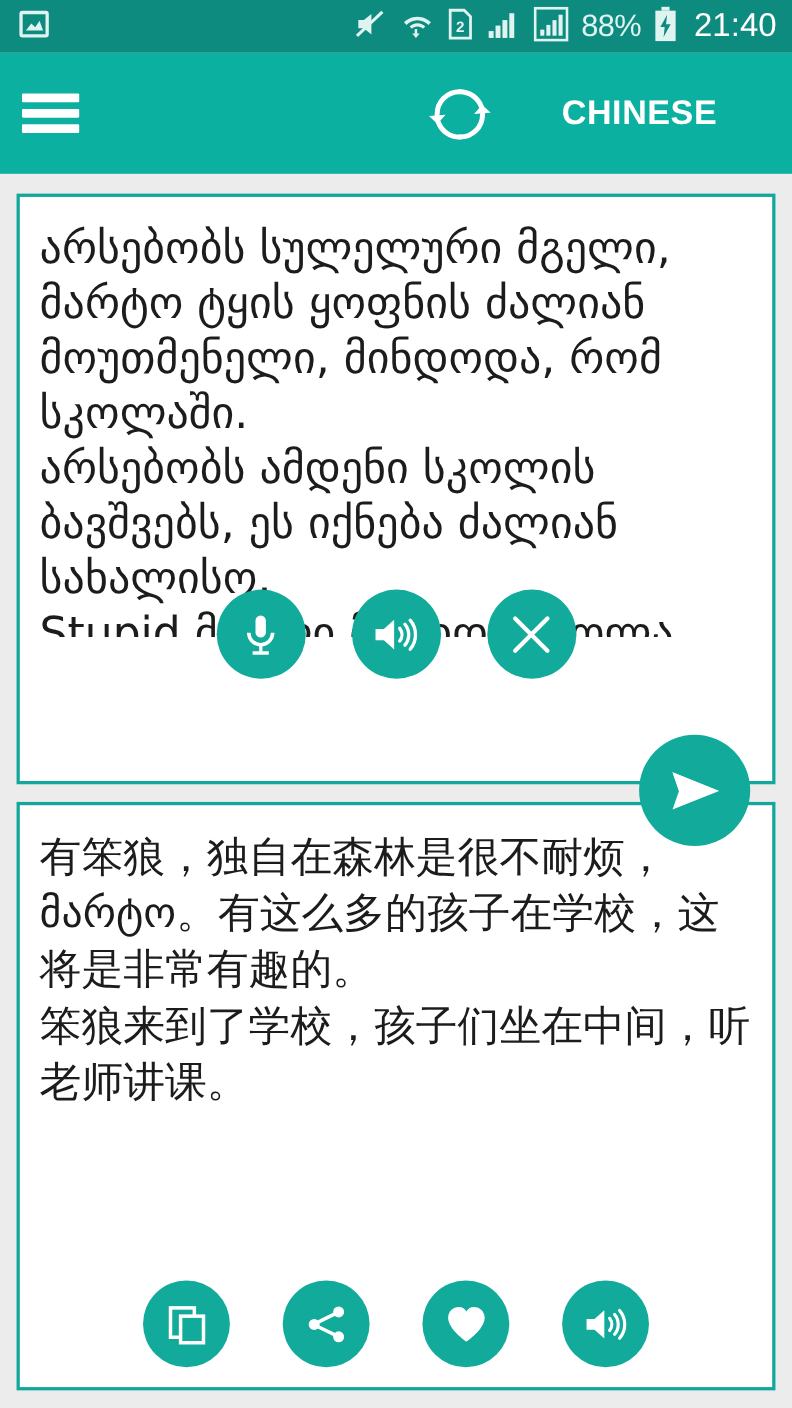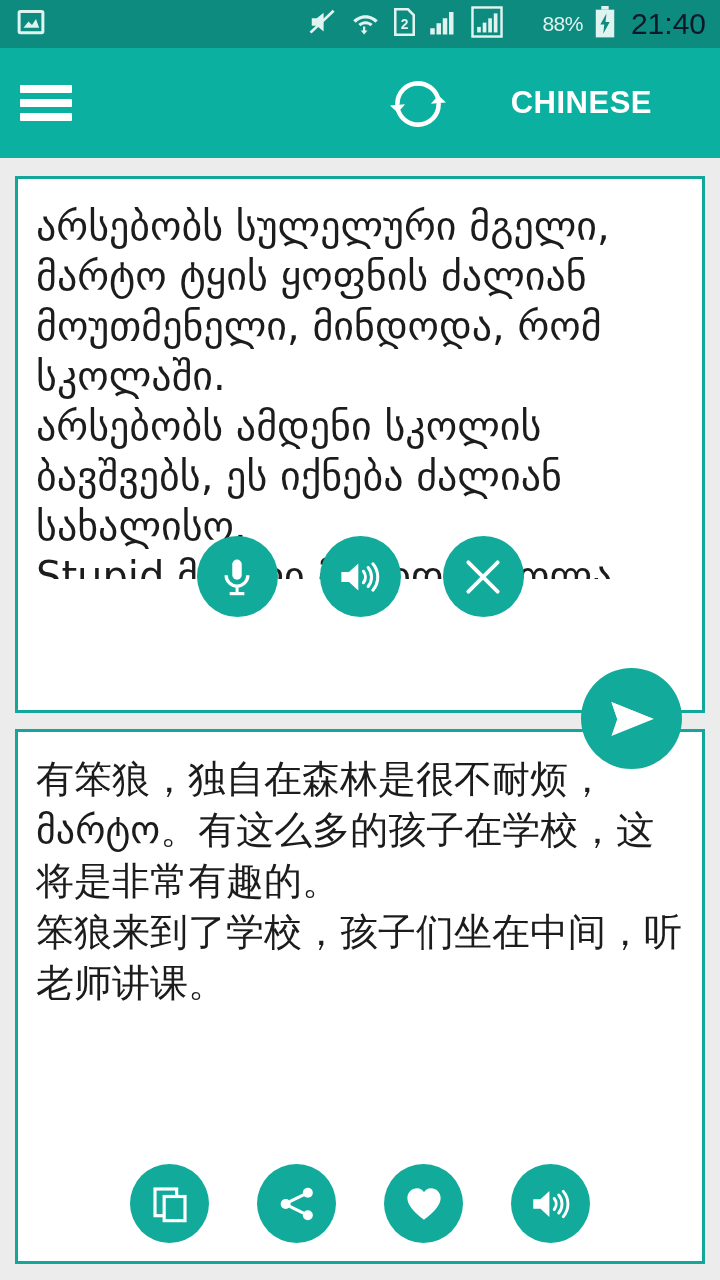--- a/index.html
+++ b/index.html
@@ -27,29 +27,28 @@
   }
   .status-left { display: flex; align-items: center; }
   .status-right {
     margin-left: auto;
     display: flex;
     align-items: center;
     gap: 11px;
   }
   .sb-icon { display: block; }
   .battery-pct {
-    font-size: 21px;
+    font-size: 28px;
     letter-spacing: -0.5px;
     color: #dff3f0;
     font-weight: 400;
-    margin-left: 28px;
   }
   .clock {
     font-size: 30px;
-    color: #0f172a;
+    color: #ffffff;
     letter-spacing: 0px;
     margin-left: 4px;
     font-weight: 400;
   }
 
   
   .app-bar {
     height: 110px;
     background: #0cb0a0;
     display: flex;

